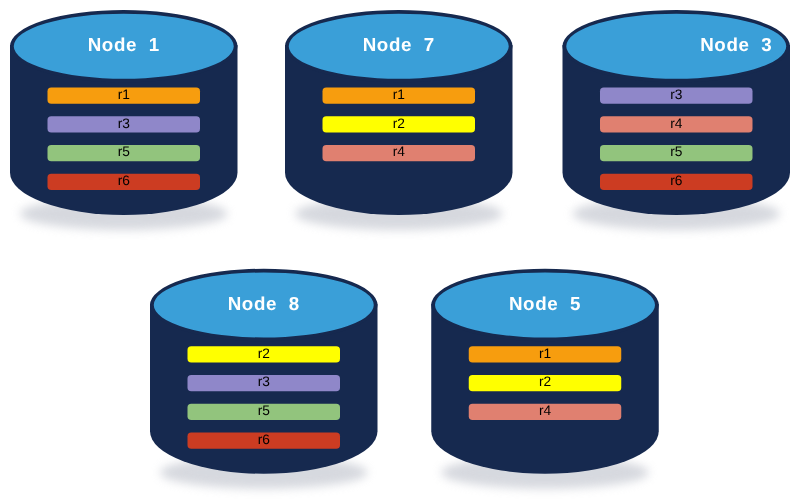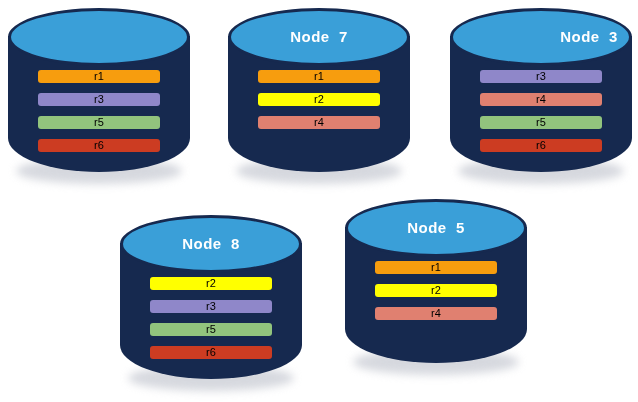--- a/index.html
+++ b/index.html
@@ -98,20 +98,21 @@
   }
 </style>
 </head>
 <body>
 
 <div id="diagram">
     <div class="node" style="left: 8px; top: 8px;">
       <div class="node-shadow"></div>
       <div class="cyl-body" style="background: rgb(22, 41, 79);"></div>
       <div class="cyl-top" style="background: rgb(58, 159, 216); border-color: rgb(22, 41, 79);"></div>
+      <div class="node-label" style="color: rgb(255, 255, 255);">Node  1</div>
       <div class="bars">
         <div class="bar" style="background: rgb(247, 157, 14);">r1</div>
         <div class="bar" style="background: rgb(143, 135, 201);">r3</div>
         <div class="bar" style="background: rgb(146, 196, 125);">r5</div>
         <div class="bar" style="background: rgb(204, 60, 34);">r6</div>
       </div>
     </div>
     <div class="node" style="left: 228px; top: 8px;">
       <div class="node-shadow"></div>
       <div class="cyl-body" style="background: rgb(22, 41, 79);"></div>
@@ -140,21 +141,21 @@
       <div class="cyl-body" style="background: rgb(22, 41, 79);"></div>
       <div class="cyl-top" style="background: rgb(58, 159, 216); border-color: rgb(22, 41, 79);"></div>
       <div class="node-label" style="color: rgb(255, 255, 255);">Node  8</div>
       <div class="bars">
         <div class="bar" style="background: rgb(255, 255, 0);">r2</div>
         <div class="bar" style="background: rgb(143, 135, 201);">r3</div>
         <div class="bar" style="background: rgb(146, 196, 125);">r5</div>
         <div class="bar" style="background: rgb(204, 60, 34);">r6</div>
       </div>
     </div>
-    <div class="node" style="left: 345px; top: 199px; padding-left: 24px;">
+    <div class="node" style="left: 345px; top: 215px; padding-left: 24px;">
       <div class="node-shadow"></div>
       <div class="cyl-body" style="background: rgb(22, 41, 79);"></div>
       <div class="cyl-top" style="background: rgb(58, 159, 216); border-color: rgb(22, 41, 79);"></div>
       <div class="node-label" style="color: rgb(255, 255, 255);">Node  5</div>
       <div class="bars">
         <div class="bar" style="background: rgb(247, 157, 14);">r1</div>
         <div class="bar" style="background: rgb(255, 255, 0);">r2</div>
         <div class="bar" style="background: rgb(224, 128, 112);">r4</div>
       </div>
     </div>

